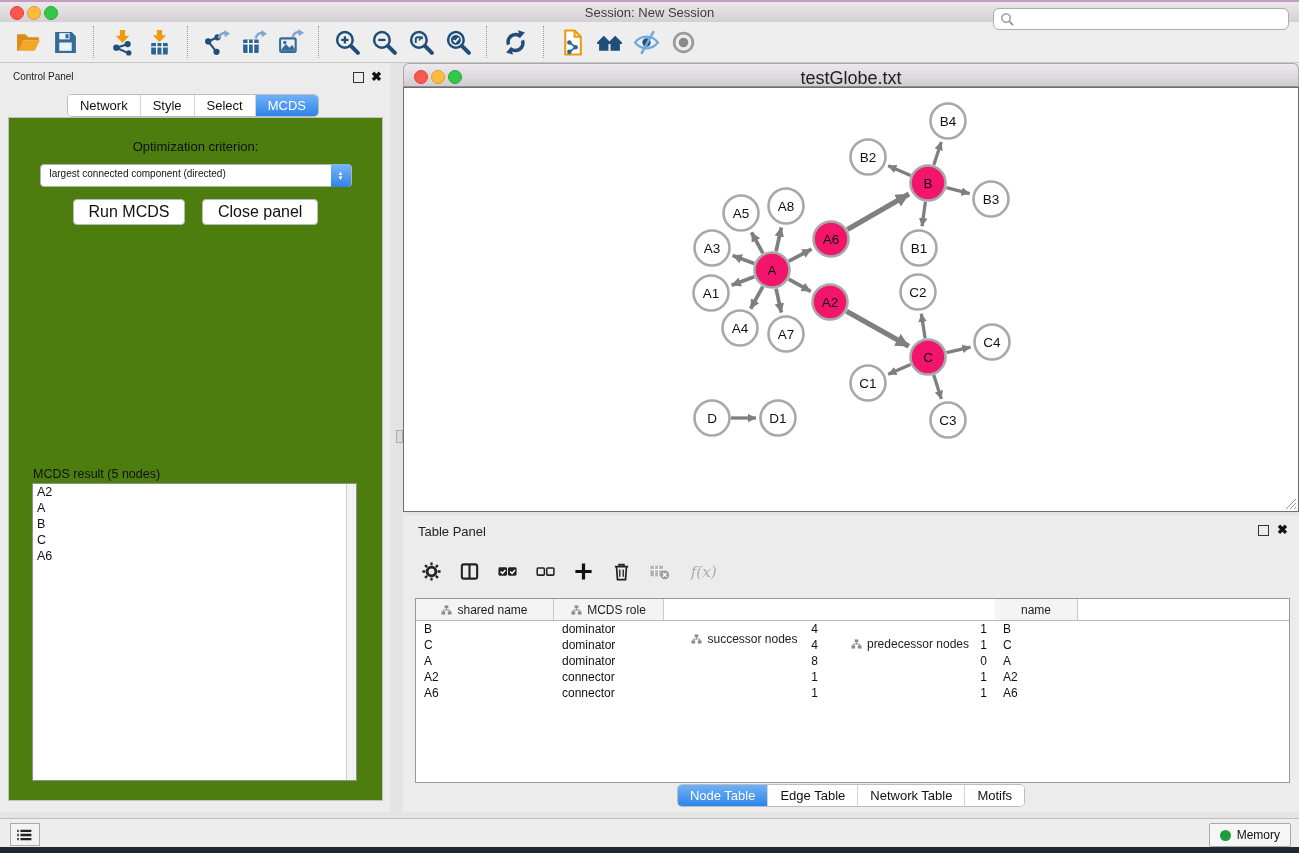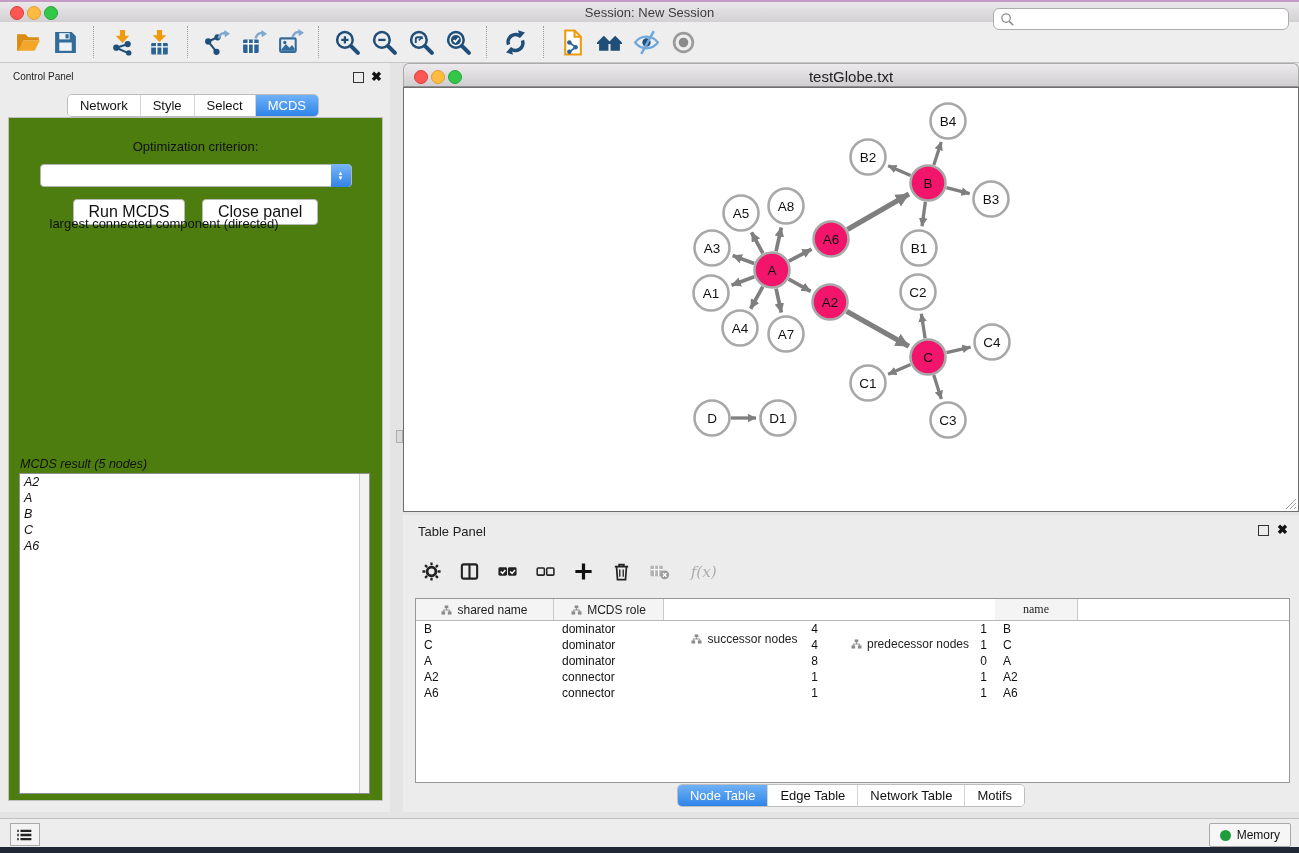--- a/index.html
+++ b/index.html
@@ -36,39 +36,39 @@
   .seg button{border:0;margin:0;background:#fff;padding:3px 12px;font-size:13px;
     font-family:"Liberation Sans",sans-serif;border-left:1px solid #D4D4D4;color:#111;}
   .seg button:first-child{border-left:0;}
   .seg button.active{background:linear-gradient(#6FB1F7,#2F84E9);color:#fff;}
   .cp-tabs{position:absolute;left:0;right:4px;top:31px;text-align:center;}
   .cp-content{position:absolute;left:8px;right:7px;top:54px;bottom:11px;
     background:#4d7c0f;border:1px solid #C0C0C0;}
   .opt-label{margin-top:21px;text-align:center;font-size:13px;color:#111;}
   .combo{position:relative;margin:10px auto 0;width:312px;height:23px;background:#fff;
     border:1px solid #B3B3B3;border-radius:4px;box-sizing:border-box;}
-  .combo .val{position:absolute;left:9px;top:3px;font-size:13px;color:#111;white-space:nowrap;margin-top:48px;}
+  .combo .val{position:absolute;left:9px;top:3px;font-size:10px;color:#111;white-space:nowrap;}
   .combo .step{position:absolute;right:0;top:-1px;bottom:-1px;width:20px;border-radius:0 4px 4px 0;
     background:linear-gradient(#79B6F8,#3183E8);display:flex;flex-direction:column;align-items:center;justify-content:center;color:#fff;font-size:6px;line-height:5px;}
   .btn-row{margin-top:12px;text-align:center;}
   .pbtn{display:inline-block;background:#fff;border:1px solid #B9B9B9;border-radius:4px;
     padding:3px 15px;font-size:16px;font-family:"Liberation Sans",sans-serif;color:#111;margin:0 6px;}
-  .mcds-box{position:absolute;left:6px;right:7px;top:339px;bottom:1px;border:1px solid #4d7c0f;
-    margin:0;padding:0;font-style:italic;}
+  .mcds-box{position:absolute;left:6px;right:7px;top:339px;bottom:1px;border:4px solid #4d7c0f;
+    margin:10px;padding:0;}
   .mcds-box legend{font-size:12.5px;padding:0 2px;margin-left:2px;color:#111;}
   .mcds-list{position:absolute;left:3px;right:4px;top:2px;bottom:4px;background:#fff;border:1px solid #8F8F8F;overflow:hidden;}
   .mcds-list .item{font-size:12.5px;line-height:16px;padding-left:4px;color:#111;}
   .mcds-scroll{position:absolute;right:0;top:0;bottom:0;width:9px;background:#F2F2F2;border-left:1px solid #CFCFCF;}
   
   .network-window{position:absolute;left:403px;top:63px;width:896px;height:449px;}
   .nw-titlebar{position:absolute;left:0;top:0;right:0;height:24px;border-radius:6px 6px 0 0;
     background:linear-gradient(#ECEAEC,#D0CED0);border:1px solid #A9A9A9;border-bottom:1px solid #8F8F8F;box-sizing:border-box;}
   .nw-titlebar .tl{top:6px;}
   .nw-titlebar .tl.red{left:10px;}.nw-titlebar .tl.yellow{left:27px;}.nw-titlebar .tl.green{left:44px;}
-  .nw-title{position:absolute;left:0;right:0;top:4px;text-align:center;font-size:15px;color:#222;}
+  .nw-title{position:absolute;left:0;right:0;top:4px;text-align:center;font-size:18px;color:#222;}
   .nw-canvas{position:absolute;left:0;right:0;top:24px;bottom:0;background:#fff;border:1px solid #6E6E6E;box-sizing:border-box;}
   .nw-grip{position:absolute;right:1px;bottom:1px;}
   .split-handle{position:absolute;left:-7px;top:367px;width:7px;height:13px;background:#DADADA;border:1px solid #ADADAD;box-sizing:border-box;}
   
   .table-panel{position:absolute;left:403px;top:515px;width:896px;height:297px;background:#ECECEC;}
   .tp-title{position:absolute;left:15px;top:9px;font-size:13px;}
   .tp-float{position:absolute;right:30px;top:10px;}
   .tp-close{position:absolute;right:11px;top:10px;}
   .tp-toolbar{position:absolute;left:18px;top:38px;height:36px;display:flex;align-items:center;gap:17px;}
   .tp-toolbar .ic{display:flex;align-items:center;justify-content:center;}
@@ -501,21 +501,21 @@
             <svg width="11" height="10" viewBox="0 0 12 11">
               <g fill="#8a8a8a">
                 <rect x="4" y="0.5" width="4" height="3"></rect>
                 <rect x="0.5" y="7" width="4" height="3.5"></rect>
                 <rect x="7.5" y="7" width="4" height="3.5"></rect>
               </g>
               <path d="M6 3.5V5.5M2.5 7V5.5h7V7" stroke="#8a8a8a" fill="none"></path>
             </svg>
             <span>predecessor nodes</span>
           </div>
-          <div class="hc" style="width: 83px; font-family: Liberation Serif, serif;">
+          <div class="hc" style="width: 83px;">
             <span>name</span>
           </div>
         </div>
       <div id="tbl-body">
           <div class="tbl-row">
             <div class="c al" style="width: 138px;">B</div>
             <div class="c al" style="width: 110px;">dominator</div>
             <div class="c ar" style="width: 162px;">4</div>
             <div class="c ar" style="width: 169px;">1</div>
             <div class="c al" style="width: 83px;">B</div>

